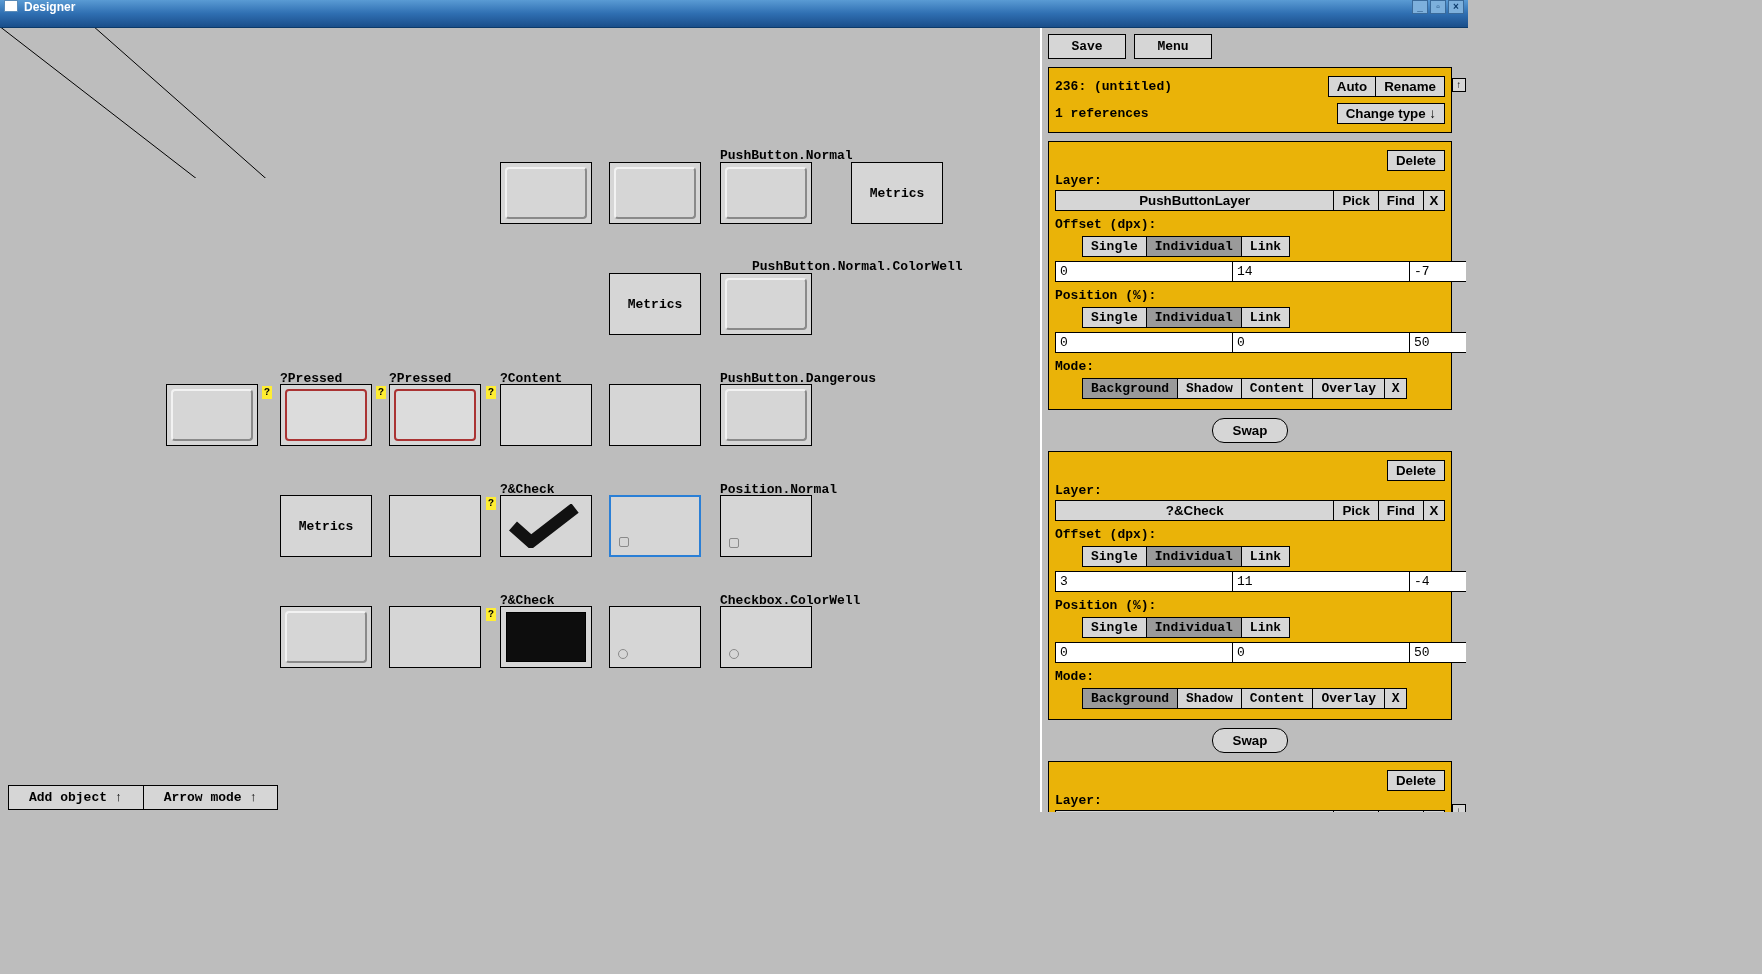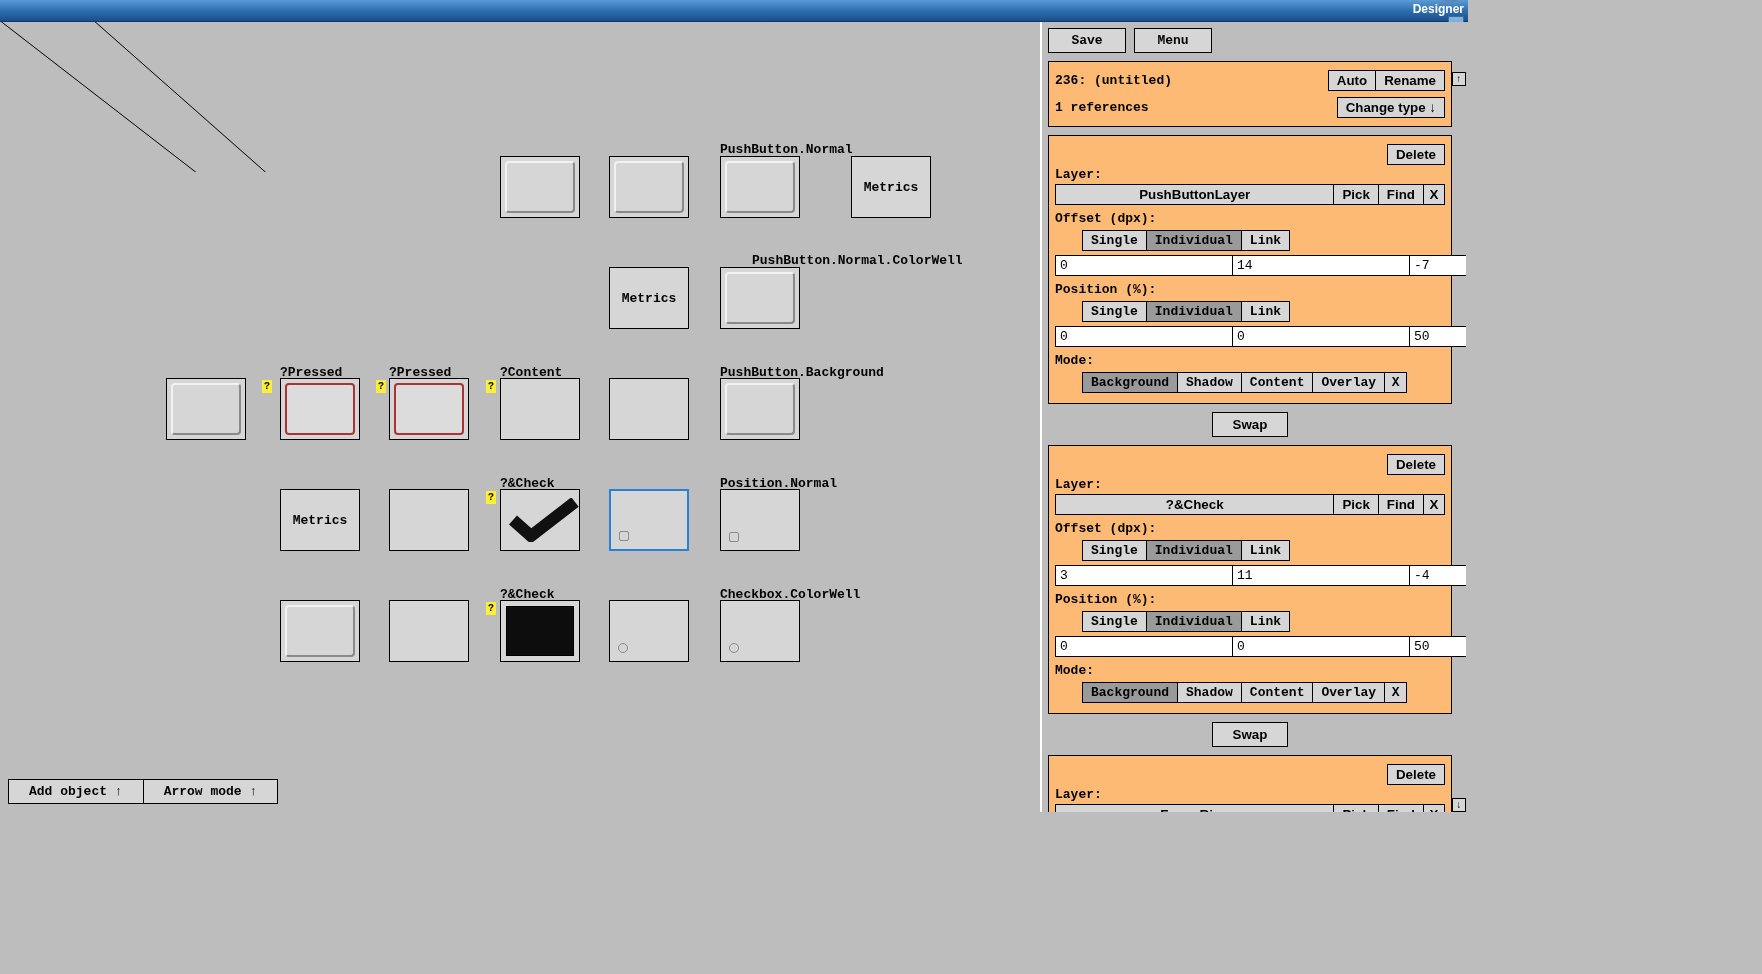--- a/index.html
+++ b/index.html
@@ -5,31 +5,30 @@
   * { box-sizing: border-box; margin: 0; padding: 0; }
   html, body {
     width: 1468px;
     height: 812px;
     font-family: "Courier New", monospace;
     font-size: 13px;
     background: #bdbdbd;
     overflow: hidden;
   }
   .titlebar {
-    height: 22px;
+    height: 28px;
     background: linear-gradient(to bottom, #5a9bd4 0%, #2f6fb2 50%, #1a4e8a 100%);
     border-bottom: 1px solid #0c3a6a;
     display: flex;
-    align-items: flex-end;
+    align-items: flex-start;
     padding: 0 4px;
     color: #fff;
     font-family: Arial, sans-serif;
     font-size: 12px;
     font-weight: bold;
-    flex-direction: column;
   }
   .titlebar .title-icon {
     width: 14px; height: 12px;
     background: #fff;
     border: 1px solid #5a8bb8;
     margin-right: 6px;
   }
   .titlebar .title-spacer { flex: 1; }
   .titlebar .wbtn {
     width: 16px; height: 14px;
@@ -48,21 +47,21 @@
     left: 0; top: 0;
     width: 1042px; height: 100%;
     background: #bdbdbd;
     border-right: 2px solid #fff;
     overflow: hidden;
   }
   .canvas-inner { position: absolute; inset: 0; }
 
   .tile {
     position: absolute;
-    width: 80px; height: 62px;
+    width: 92px; height: 62px;
     background: #d6d6d6;
     border: 1px solid #000;
   }
   .tile-inner-3d {
     position: absolute;
     left: 4px; top: 4px; right: 4px; bottom: 4px;
     background: #d6d6d6;
     border-top: 2px solid #f2f2f2;
     border-left: 2px solid #f2f2f2;
     border-right: 2px solid #8a8a8a;
@@ -160,21 +159,21 @@
   }
   .scroll-arrow.up { top: 50px; }
   .scroll-arrow.down { bottom: 0; }
 
   .top-row { display: flex; gap: 8px; padding: 4px 0 8px 0; }
   .top-row .flat-btn { min-width: 78px; justify-content: center; }
 
   .section {
     border: 1px solid #000;
     border-right: 1px solid #000;
-    background: #fdba74;
+    background: #eab308;
     padding: 6px 6px;
     margin-bottom: 8px;
   }
   .row { display: flex; align-items: center; margin: 2px 0; }
   .row .spacer { flex: 1; }
   .lbl { font-weight: bold; }
 
   .seg-group {
     display: inline-flex;
     margin-left: 2px;
@@ -208,21 +207,21 @@
     padding: 2px 8px;
     font-weight: bold;
     cursor: pointer;
   }
   .inline-btn + .inline-btn { margin-left: -1px; }
   .wide {
     flex: 1;
     text-align: center;
   }
   .swap-row { text-align: center; margin: 4px 0 8px; }
-  .swap-row .inline-btn { padding: 4px 20px; }
+  .swap-row .inline-btn { padding: 4px 20px; border-radius: 12px; }
 
   svg.lines { position: absolute; inset:0; pointer-events:none; }
 </style>
 </head>
 <body>
 
 <div class="titlebar">
   <div class="title-icon"></div>
   <span>Designer</span>
   <div class="title-spacer"></div>
@@ -281,21 +280,21 @@
       <div class="tile" style="left:389px;top:356px">
           <div class="tile-inner-3d red-border"></div>
         </div>
       <div class="q-badge" style="left:486px;top:358px">?</div>
 
       <div class="tile-label" style="left:500px;top:343px;position:absolute;font-weight:bold;">?Content</div>
       <div class="tile" style="left:500px;top:356px"></div>
 
       <div class="tile" style="left:609px;top:356px"></div>
 
-      <div class="tile-label" style="left:720px;top:343px;position:absolute;font-weight:bold;">PushButton.Background</div>
+      <div class="tile-label" style="left:720px;top:343px;position:absolute;font-weight:bold;">PushButton.Dangerous</div>
       <div class="tile" style="left:720px;top:356px">
           <div class="tile-inner-3d"></div>
         </div>
 
       <div class="tile" style="left:280px;top:467px">
           <div class="tile-center-text">Metrics</div>
         </div>
       <div class="tile" style="left:389px;top:467px"></div>
       <div class="q-badge" style="left:486px;top:469px">?</div>
 

